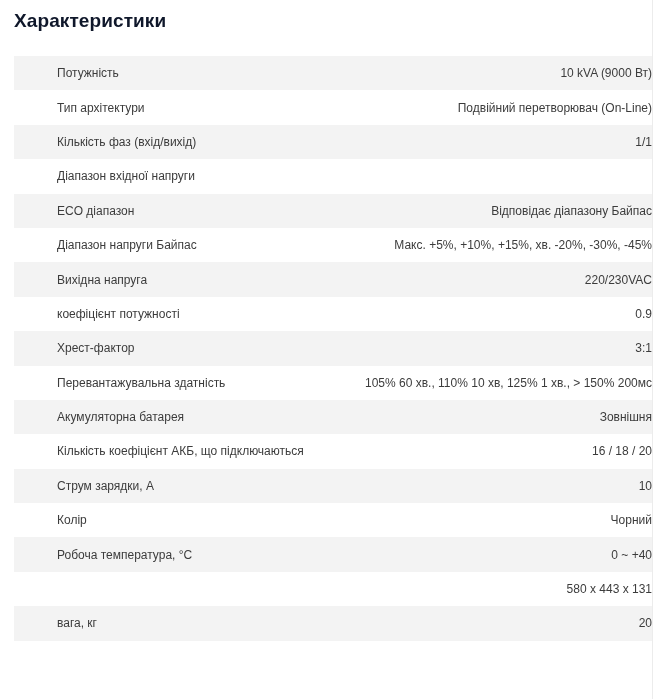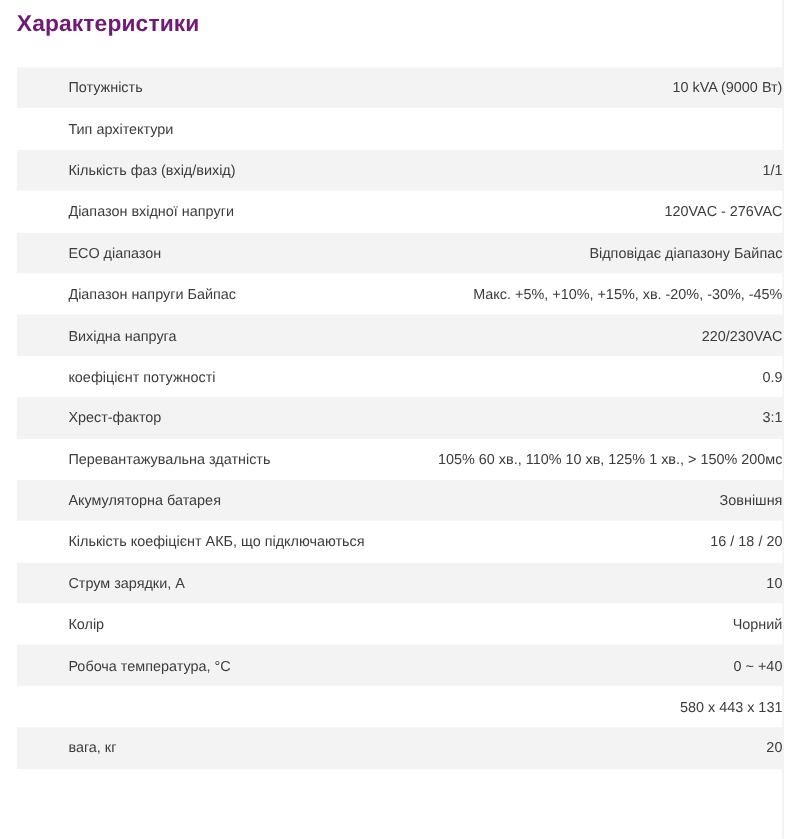--- a/index.html
+++ b/index.html
@@ -23,21 +23,21 @@
       height: 699px;
       background: #ececec;
     }
     .title {
       position: absolute;
       left: 14px;
       top: 10px;
       margin: 0;
       font-size: 19px;
       font-weight: bold;
-      color: #701a75;
+      color: #0f172a;
       letter-spacing: 0.1px;
     }
     .spec-table {
       position: absolute;
       left: 14px;
       top: 56px;
       width: 638px;
     }
     .spec-row {
       display: flex;
@@ -73,28 +73,28 @@
 
 <h2 class="title">Характеристики</h2>
 
 <div class="spec-table">
   <div class="spec-row">
     <span class="spec-label">Потужність</span>
     <span class="spec-value">10 kVA (9000 Вт)</span>
   </div>
   <div class="spec-row">
     <span class="spec-label">Тип архітектури</span>
+    <span class="spec-value">Подвійний перетворювач (On-Line)</span>
   </div>
   <div class="spec-row">
     <span class="spec-label">Кількість фаз (вхід/вихід)</span>
     <span class="spec-value">1/1</span>
   </div>
   <div class="spec-row">
     <span class="spec-label">Діапазон вхідної напруги</span>
-    <span class="spec-value">120VAC - 276VAC</span>
   </div>
   <div class="spec-row">
     <span class="spec-label">ECO діапазон</span>
     <span class="spec-value">Відповідає діапазону Байпас</span>
   </div>
   <div class="spec-row">
     <span class="spec-label">Діапазон напруги Байпас</span>
     <span class="spec-value">Макс. +5%, +10%, +15%, хв. -20%, -30%, -45%</span>
   </div>
   <div class="spec-row">

